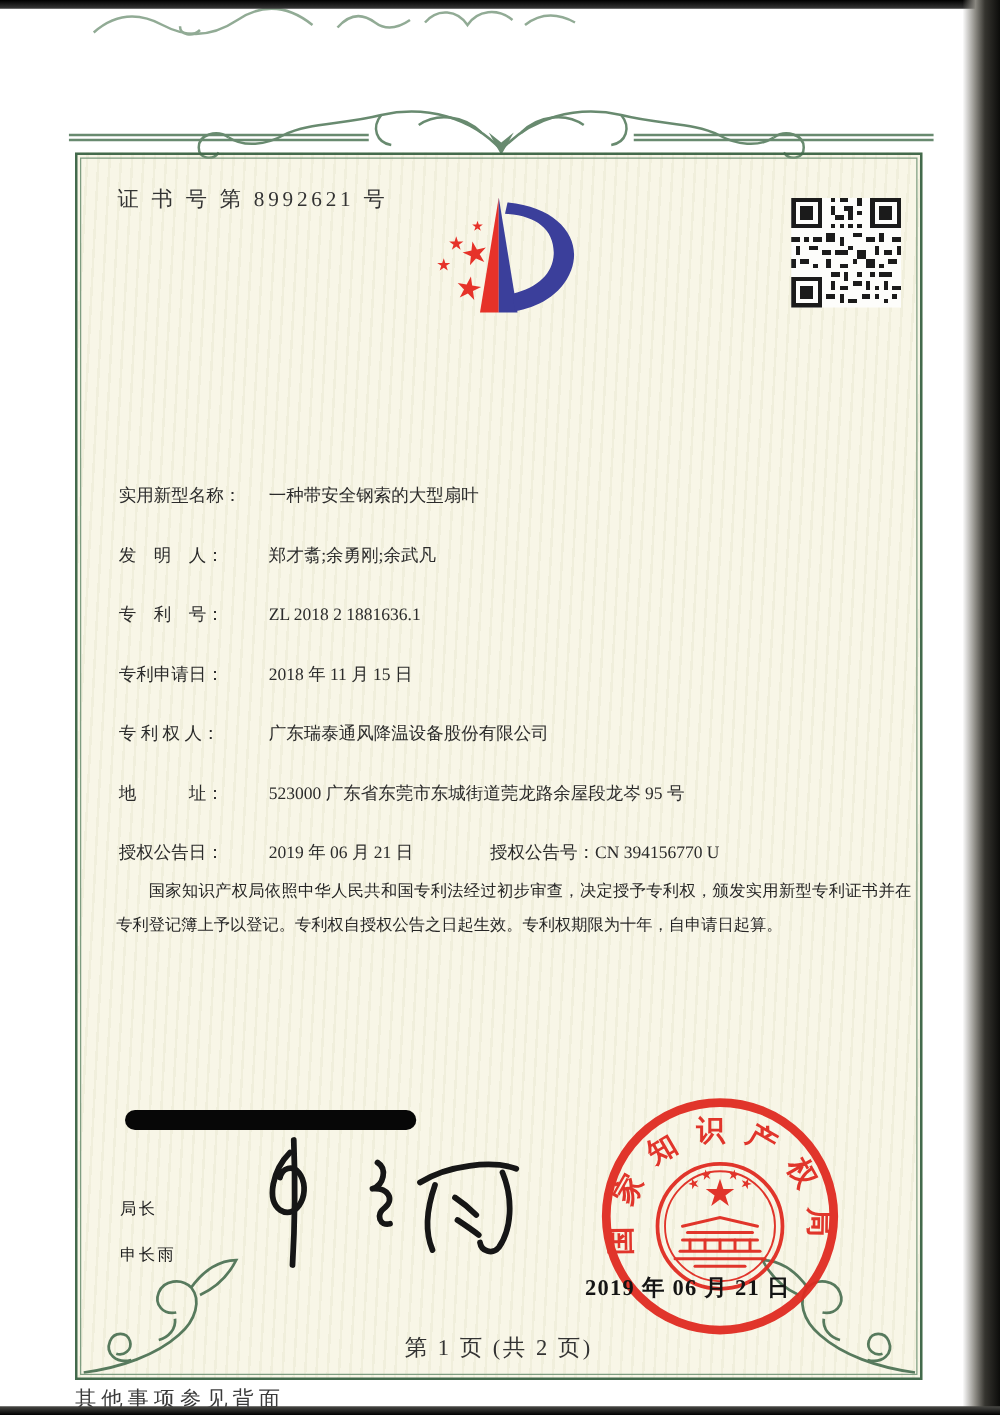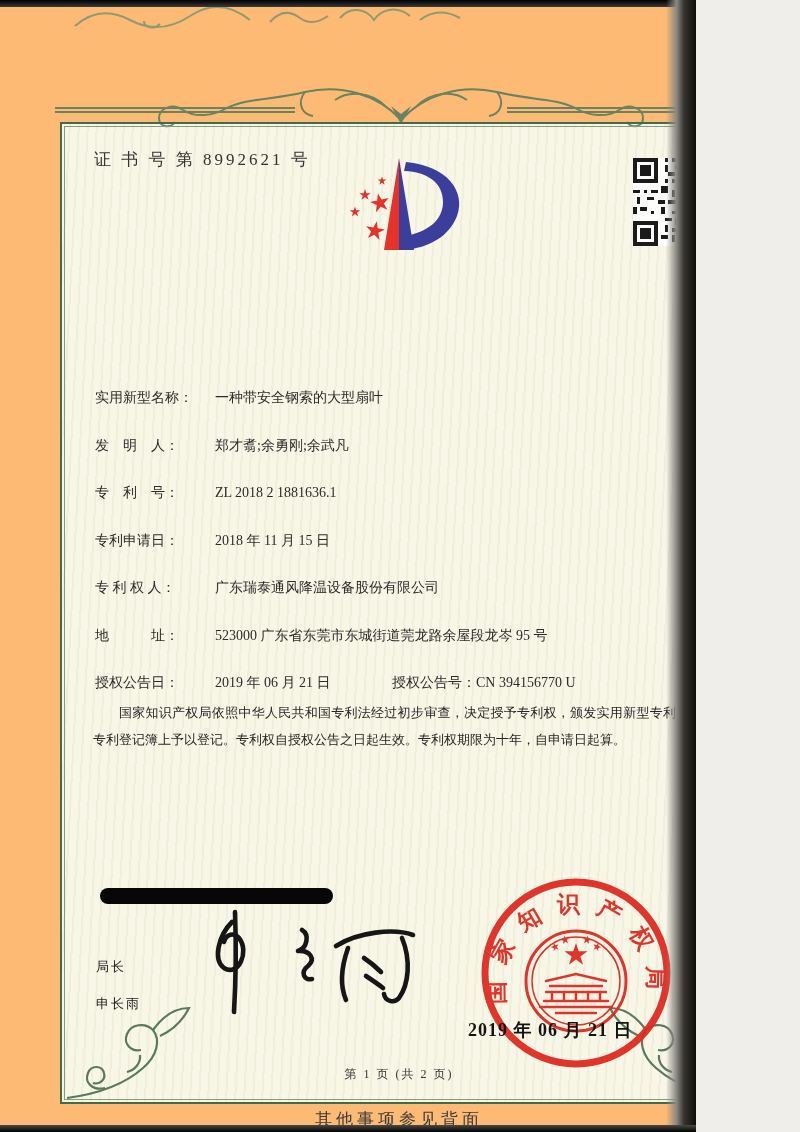--- a/index.html
+++ b/index.html
@@ -1,18 +1,18 @@
 <!DOCTYPE html>
 <html><head>
 <meta charset="utf-8">
 <style>
   * { margin:0; padding:0; box-sizing:border-box; }
   html,body { width:800px; height:1132px; }
   body { font-family:"Liberation Serif","DejaVu Serif",serif; background:#efeeea; overflow:hidden; }
-  .page { position:relative; width:696px; height:1132px; background:#fdba74; overflow:hidden; }
+  .page { position:relative; width:800px; height:1132px; background:#ffffff; overflow:hidden; }
 
   
   .scan-top    { position:absolute; left:0; top:0; width:800px; height:7px; background:linear-gradient(#000,#3a3a3a); z-index:50; }
   .scan-right  { position:absolute; right:0; top:0; width:30px; height:1132px; background:linear-gradient(90deg, rgba(120,120,118,0) 0, #8a8881 35%, #35342f 60%, #0c0c0a 100%); z-index:50; }
   .scan-bottom { position:absolute; left:0; bottom:0; width:800px; height:7px; background:linear-gradient(#4a4a46,#000); z-index:50; }
 
   
   .paper-inner {
     position:absolute; left:60px; top:122px; width:678px; height:982px;
     background:#f8f6e7;
@@ -46,22 +46,22 @@
 
   .redaction-bar { left:100px; top:888px; width:233px; height:16px; background:#070707; border-radius:8px; z-index:6; }
 
   .officer { left:96px; top:948px; font-family:"Liberation Sans","DejaVu Sans",sans-serif; font-size:13px; color:#202020; line-height:37px; letter-spacing:2px; }
 
   .signature { left:198px; top:908px; width:230px; height:115px; z-index:7; }
 
   .seal { left:478px; top:875px; width:196px; height:196px; z-index:6; opacity:.94; }
   .seal-date { left:468px; top:1018px; width:230px; font-size:18px; letter-spacing:1px; color:#141414; z-index:8; font-weight:600; }
 
-  .page-footer { left:60px; top:1066px; width:678px; text-align:center; font-size:12px; color:#333; letter-spacing:2px; }
-  .back-note { left:60px; top:1108px; width:678px; text-align:center; font-size:17px; color:#3a3a3a; letter-spacing:4px; z-index:4; }
+  .page-footer { left:60px; top:1066px; width:678px; text-align:center; font-size:18px; color:#333; letter-spacing:2px; }
+  .back-note { left:60px; top:1108px; width:678px; text-align:left; font-size:17px; color:#3a3a3a; letter-spacing:4px; z-index:4; }
 </style>
 </head>
 <body>
 
 <div class="page">
 
   <div class="paper-inner"></div>
 
   <svg class="ornament" style="left:70px; top:2px; width:420px; height:30px;" viewBox="0 0 420 30">
     <g fill="none" stroke="#6d8f72" stroke-width="2" opacity="0.75">

